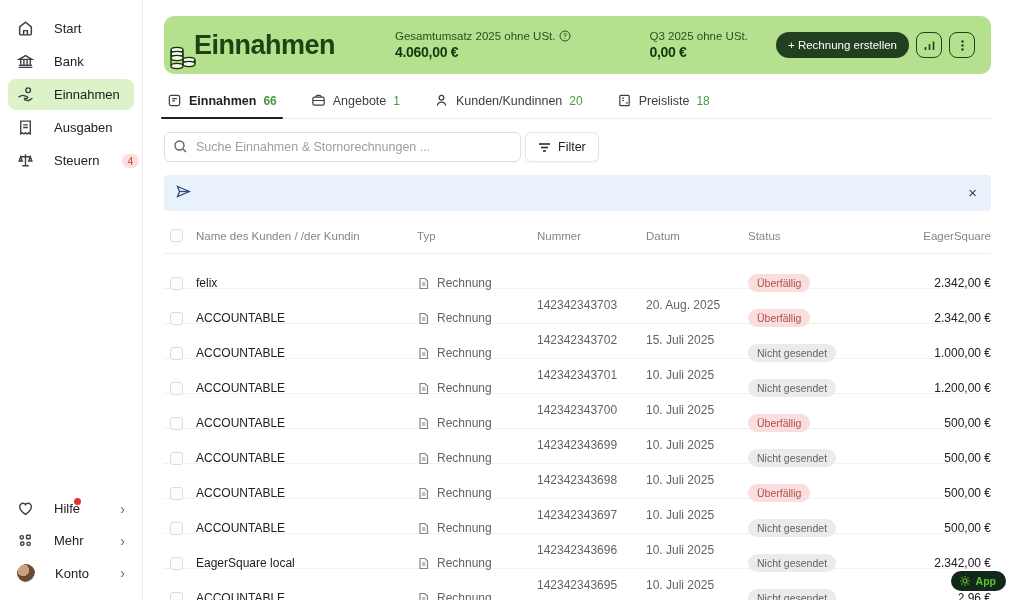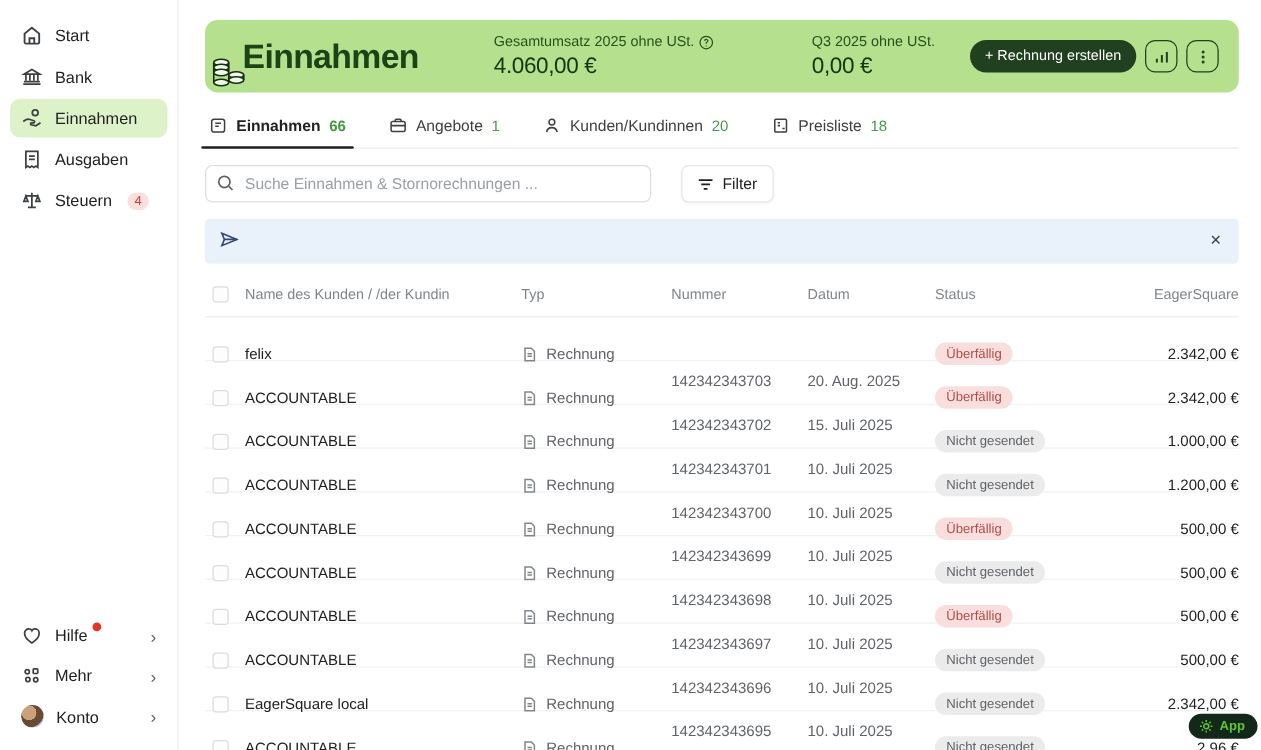--- a/index.html
+++ b/index.html
@@ -2,21 +2,21 @@
 <html><head>
 <meta charset="utf-8">
 <style>
   * { margin:0; padding:0; box-sizing:border-box; }
   body { font-family:"Liberation Sans","DejaVu Sans",sans-serif; background:#fff; }
   .app { position:relative; width:1009px; height:600px; background:#fff; overflow:hidden; }
 
   
   .sidebar { position:absolute; left:0; top:0; bottom:0; width:143px; background:#fff;
              border-right:1px solid #ececec; display:flex; flex-direction:column; padding:12px 0 10px; }
-  .side-item { display:flex; align-items:center; gap:10px; margin:1px 8px; padding:7px 9px;
+  .side-item { display:flex; align-items:center; gap:20px; margin:1px 8px; padding:7px 9px;
                border-radius:8px; font-size:13px; color:#202124; cursor:pointer; position:relative; }
   .side-item.active { background:#ddf2c8; font-weight:500; }
   .side-item .ic { width:17px; height:17px; color:#3c4043; flex:0 0 auto; display:flex; }
   .side-item .ic svg { width:100%; height:100%; }
   .num-badge { margin-left:2px; background:#fbdfdd; color:#c5443c; font-size:10.5px;
                padding:1px 6px; border-radius:9px; }
   .side-footer { margin-top:auto; }
   .chev { margin-left:auto; color:#5f6368; font-size:14px; line-height:1; }
   .red-dot { position:absolute; left:66px; top:5px; width:7px; height:7px; border-radius:50%; background:#e5332a; }
   .avatar { width:18px; height:18px; border-radius:50%;
@@ -26,40 +26,40 @@
   .main { position:absolute; left:143px; top:0; right:0; bottom:0; padding:16px 18px 0 21px; }
 
   
   .hero { position:relative; height:58px; background:#b5e08d; border-radius:10px;
           display:flex; align-items:center; padding-left:28px; }
   .coins { position:absolute; left:4px; bottom:2px; width:30px; height:32px; }
   .hero-title { font-size:27px; font-weight:800; color:#1c4316; letter-spacing:-0.5px; margin-left:2px; }
   .stat { margin-left:60px; }
   .stat:nth-of-type(2) { margin-left:78px; }
   .stat-label { font-size:11.5px; color:#26511f; display:flex; align-items:center; gap:4px; }
-  .stat-value { font-size:18px; font-weight:400; color:#143610; margin-top:2px; letter-spacing:-0.3px; }
+  .stat-value { font-size:14px; font-weight:700; color:#143610; margin-top:2px; letter-spacing:-0.3px; }
   .hero-actions { margin-left:auto; display:flex; align-items:flex-end; gap:7px; padding-right:16px; }
   .btn-create { background:#20401f; color:#fff; border:none; font-size:11.5px; padding:7px 12px;
                 border-radius:14px; cursor:pointer; font-family:inherit; }
   .btn-icon { width:26px; height:26px; border:1.5px solid #20401f; background:transparent; color:#20401f;
               border-radius:8px; display:flex; align-items:center; justify-content:center; cursor:pointer; }
 
   
   .tabs { display:flex; gap:30px; margin-top:15px; border-bottom:1px solid #ebebeb; padding-left:1px; }
   .tab { display:flex; align-items:center; gap:7px; font-size:12.5px; color:#3c4043;
          padding:4px 2px 10px; cursor:pointer; position:relative; }
   .tab .ic { width:15px; height:15px; color:#3c4043; display:flex; }
   .tab .ic svg { width:100%; height:100%; }
   .tab.active { font-weight:700; color:#202124; }
   .tab.active::after { content:""; position:absolute; left:-4px; right:-4px; bottom:-1px; height:2.5px;
                         background:#202124; border-radius:2px; }
   .tab-count { color:#469a43; font-size:12px; }
 
   
-  .search-row { display:flex; gap:24px; margin-top:13px;align-items:center; }
+  .search-row { display:flex; gap:4px; margin-top:13px;align-items:center; }
   .search-box { position:relative; width:357px; }
   .search-box input { width:100%; height:30px; border:1px solid #dcdfe3; border-radius:6px;
                       padding:0 10px 0 31px; font-size:12.5px; color:#202124; font-family:inherit; outline:none; }
   .search-box input::placeholder { color:#9aa0a6; }
   .search-ic { position:absolute; left:9px; top:7px; width:15px; height:15px; color:#5f6368; }
   .btn-filter { height:30px; display:flex; align-items:center; gap:7px; border:1px solid #e3e6ea;
                 background:#fff; border-radius:6px; padding:0 12px; font-size:12.5px; color:#202124;
                 box-shadow:0 1px 2px rgba(0,0,0,.05); cursor:pointer; font-family:inherit; }
 
   

